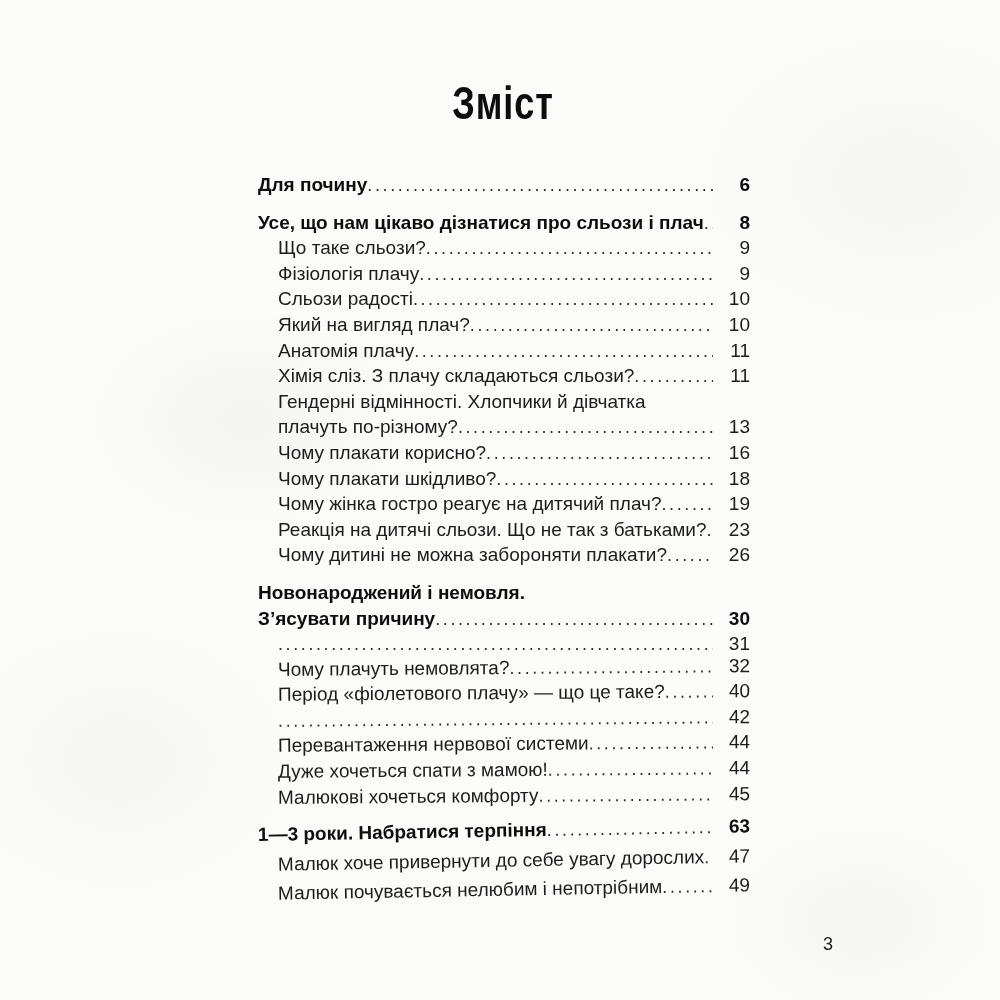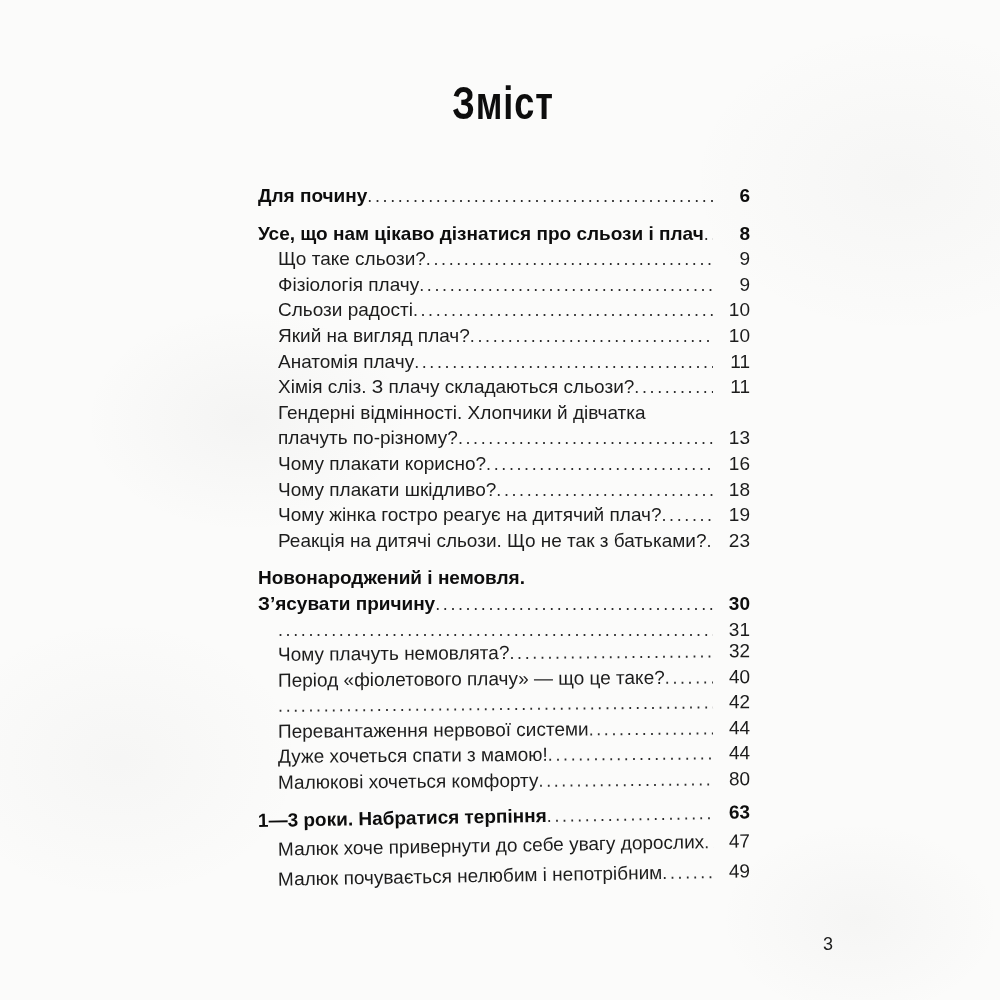--- a/index.html
+++ b/index.html
@@ -11,21 +11,21 @@
       radial-gradient(230px 160px at 246px 420px, rgba(120,120,120,.05), transparent 70%),
       radial-gradient(300px 220px at 900px 180px, rgba(120,120,120,.04), transparent 70%),
       radial-gradient(260px 200px at 120px 760px, rgba(120,120,120,.04), transparent 70%),
       radial-gradient(200px 140px at 860px 920px, rgba(120,120,120,.045), transparent 70%);
   }
   .page-title{
     position:absolute;top:80px;left:258px;width:490px;
     text-align:center;font-size:41px;font-weight:700;color:#0d0d0d;
     transform:scaleX(.88) scaleY(1.14);letter-spacing:1px;
   }
-  .toc{position:absolute;left:258px;top:183px;width:492px;}
+  .toc{position:absolute;left:258px;top:172px;width:492px;}
   .toc-row{
     display:flex;align-items:baseline;
     font-size:19px;line-height:25.6px;
     transform-origin:0 50%;
   }
   .toc-row.indent{padding-left:20px;}
   .toc-row.bold{font-weight:700;color:#0d0d0d;}
   .toc-label{flex:0 0 auto;white-space:nowrap;}
   .toc-dots{
     flex:1 1 auto;overflow:hidden;min-width:6px;height:25.6px;
@@ -111,20 +111,25 @@
     <div class="toc-row indent">
       <span class="toc-label">Чому жінка гостро реагує на дитячий плач?</span>
       <span class="toc-dots"></span>
       <span class="toc-page">19</span>
     </div>
     <div class="toc-row indent">
       <span class="toc-label">Реакція на дитячі сльози. Що не так з батьками?</span>
       <span class="toc-dots"></span>
       <span class="toc-page">23</span>
     </div>
+    <div class="toc-row indent">
+      <span class="toc-label">Чому дитині не можна забороняти плакати?</span>
+      <span class="toc-dots"></span>
+      <span class="toc-page">26</span>
+    </div>
     <div class="toc-row bold gap">
       <span class="toc-label">Новонароджений і немовля.</span>
     </div>
     <div class="toc-row bold">
       <span class="toc-label">З’ясувати причину</span>
       <span class="toc-dots"></span>
       <span class="toc-page">30</span>
     </div>
     <div class="toc-row indent">
       <span class="toc-dots"></span>
@@ -150,21 +155,21 @@
       <span class="toc-page">44</span>
     </div>
     <div class="toc-row indent skew1">
       <span class="toc-label">Дуже хочеться спати з мамою!</span>
       <span class="toc-dots"></span>
       <span class="toc-page">44</span>
     </div>
     <div class="toc-row indent skew1">
       <span class="toc-label">Малюкові хочеться комфорту</span>
       <span class="toc-dots"></span>
-      <span class="toc-page">80</span>
+      <span class="toc-page">45</span>
     </div>
     <div class="toc-row bold gap skew1 skew2">
       <span class="toc-label">1—3 роки. Набратися терпіння</span>
       <span class="toc-dots"></span>
       <span class="toc-page">63</span>
     </div>
     <div class="toc-row indent skew1 skew2">
       <span class="toc-label">Малюк хоче привернути до себе увагу дорослих</span>
       <span class="toc-dots"></span>
       <span class="toc-page">47</span>

